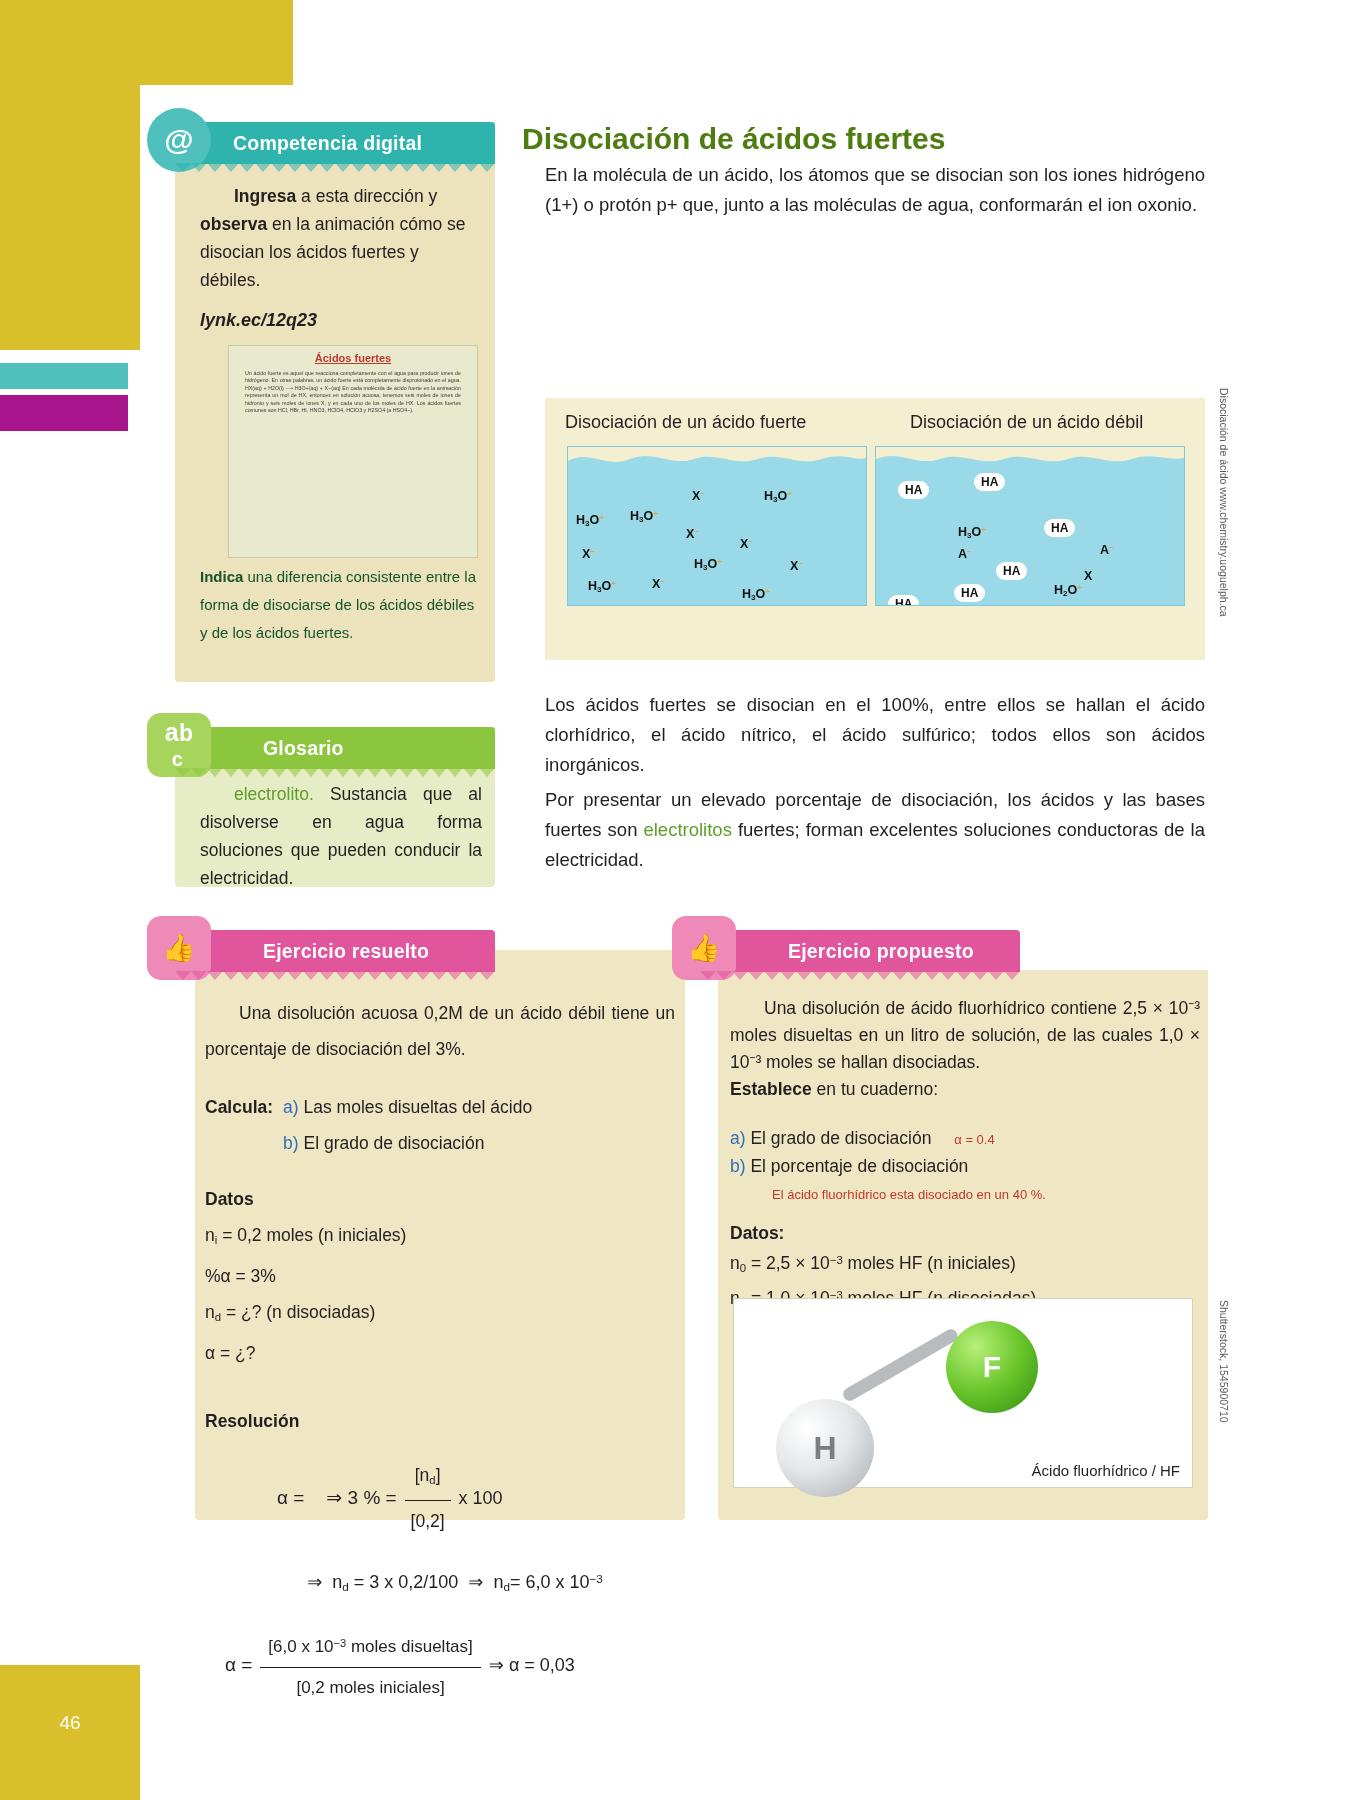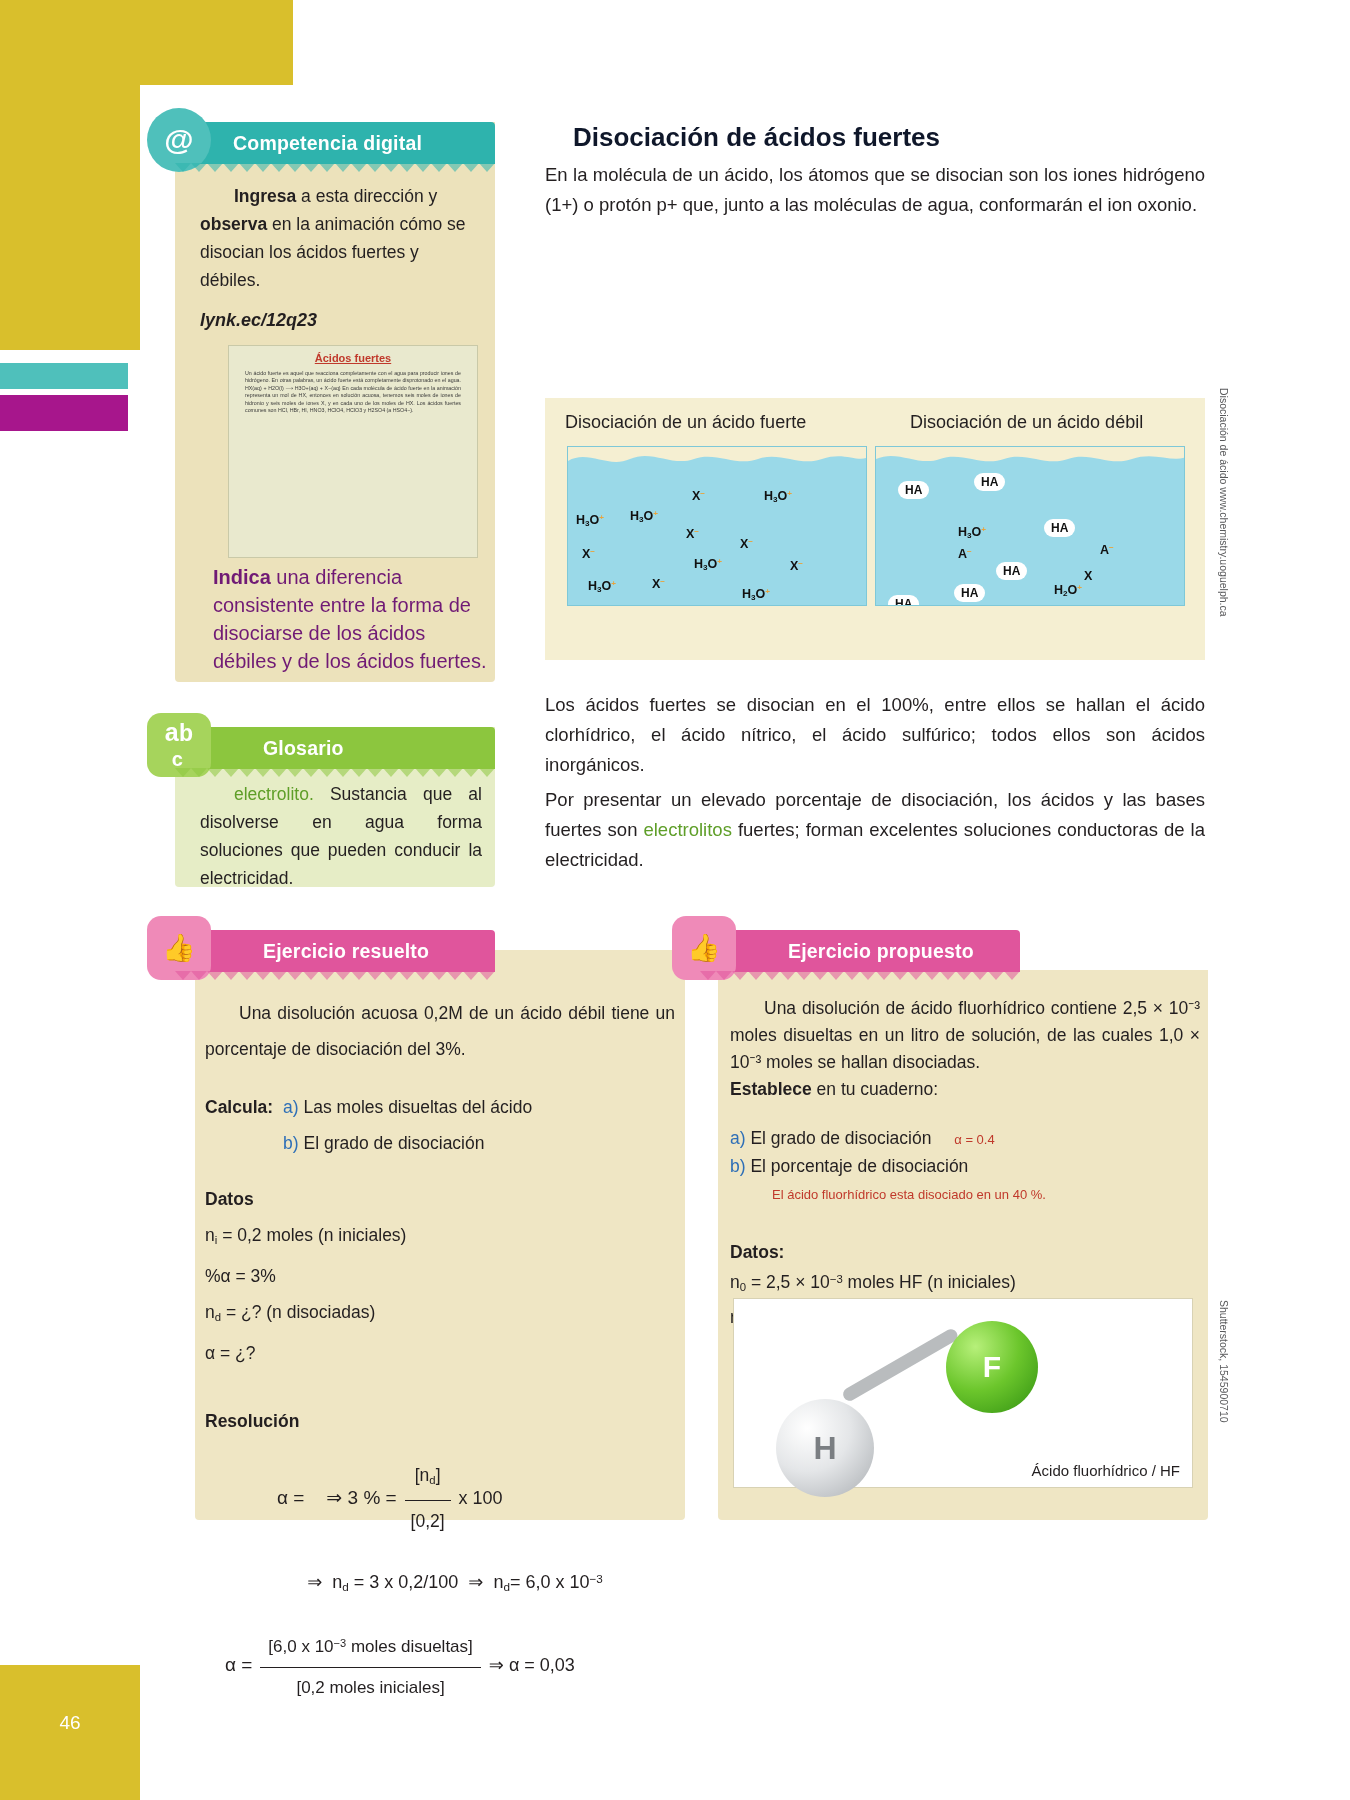--- a/index.html
+++ b/index.html
@@ -46,22 +46,22 @@
     font-size:17.5px; line-height:28px; color:#231f20; }
   .comp-link { position:absolute; left:200px; top:310px; font-size:18px;
     font-style:italic; font-weight:bold; color:#231f20; }
   .comp-img {
     position:absolute; left:228px; top:345px; width:250px; height:213px;
     background:#e9e9ce; border:1px solid #c9c9a8; overflow:hidden;
   }
   .comp-img-title { text-align:center; color:#c0392b; font-weight:bold; font-size:11px;
     margin-top:6px; text-decoration:underline; }
   .comp-img-body { font-size:5.3px; line-height:7.4px; color:#3a3a3a; padding:6px 16px 0 16px; text-align:justify; }
-  .comp-indica { position:absolute; left:213px; top:563px; width:280px;
-    font-size:20px; line-height:28px; color:#701a75; }
+  .comp-indica { position:absolute; left:200px; top:563px; width:280px;
+    font-size:15px; line-height:28px; color:#14532d; }
 
   
   #glos-box { left:175px; top:727px; width:320px; height:160px; background:#e6edc6; border-radius:0 0 4px 4px; }
   #glos-tab { left:175px; top:727px; width:320px; background:#8cc63e; }
   #glos-tab .tab-icon { background:#a6d45c; border-radius:14px; left:-28px; top:-14px; width:64px; height:64px; font-size:26px; }
   .glos-text { position:absolute; left:200px; top:780px; width:282px;
     font-size:17.5px; line-height:28px; color:#231f20; text-align:justify; }
   .glos-term { color:#5e9e28; font-weight:normal; }
 
   
@@ -72,21 +72,21 @@
     font-size:17.5px; line-height:36px; color:#231f20; }
 
   
   #ejp-box { left:718px; top:970px; width:490px; height:550px; background:#efe6c4; border-radius:0 0 4px 4px; }
   #ejp-tab { left:700px; top:930px; width:320px; background:#e0559c; }
   #ejp-tab .tab-icon { background:#ef8ab8; border-radius:14px; left:-28px; top:-14px; width:64px; height:64px; font-size:27px; }
   .ejp-content { position:absolute; left:730px; top:995px; width:470px;
     font-size:17.5px; line-height:27px; color:#231f20; }
 
   
-  .main-title { position:absolute; left:573px; top:122px; font-size:26px; font-weight:bold; color:#0f172a; }
+  .main-title { position:absolute; left:522px; top:122px; font-size:30px; font-weight:bold; color:#4d7c0f; }
   .main-p { position:absolute; font-size:18.5px; line-height:30px; color:#231f20; text-align:justify; }
   #mp1 { left:545px; top:160px; width:660px; }
   #mp2 { left:545px; top:272px; width:660px; }
   #mp3 { left:545px; top:690px; width:660px; }
   #mp4 { left:545px; top:785px; width:660px; }
   .accent-green { color:#5e9e28; }
 
   
   #diagram-panel { position:absolute; left:545px; top:398px; width:660px; height:262px;
     background:#f5efd2; border-radius:0; }
@@ -284,21 +284,21 @@
         <span>El grado de disociación</span>
         <span class="pink-note" style="margin-left:18px;">α = 0.4</span>
       </div>
       <div>
         <span class="blue">b)</span>
         <span>El porcentaje de disociación</span>
       </div>
       <div class="pink-note" style="margin-left:42px; margin-top:1px;">El ácido fluorhídrico esta disociado en un 40 %.</div>
     </div>
 
-    <div style="margin-top:31px;">
+    <div style="margin-top:12px;">
       <b>Datos:</b>
       <div>n<sub>0</sub> = 2,5 × 10<sup>−3</sup> moles HF (n iniciales)</div>
       <div>n<sub>d</sub> = 1,0 × 10<sup>−3</sup> moles HF (n disociadas)</div>
     </div>
   </div>
 
   <div id="mol-box">
     <div class="bond" style="left:110px; top:92px; width:130px; transform:rotate(-30deg); transform-origin:left center;"></div>
     <div class="atom" style="left:42px; top:100px; width:98px; height:98px;
                 background:radial-gradient(circle at 32% 30%, #ffffff 0%, #e4e6e8 45%, #a9adb1 100%);

